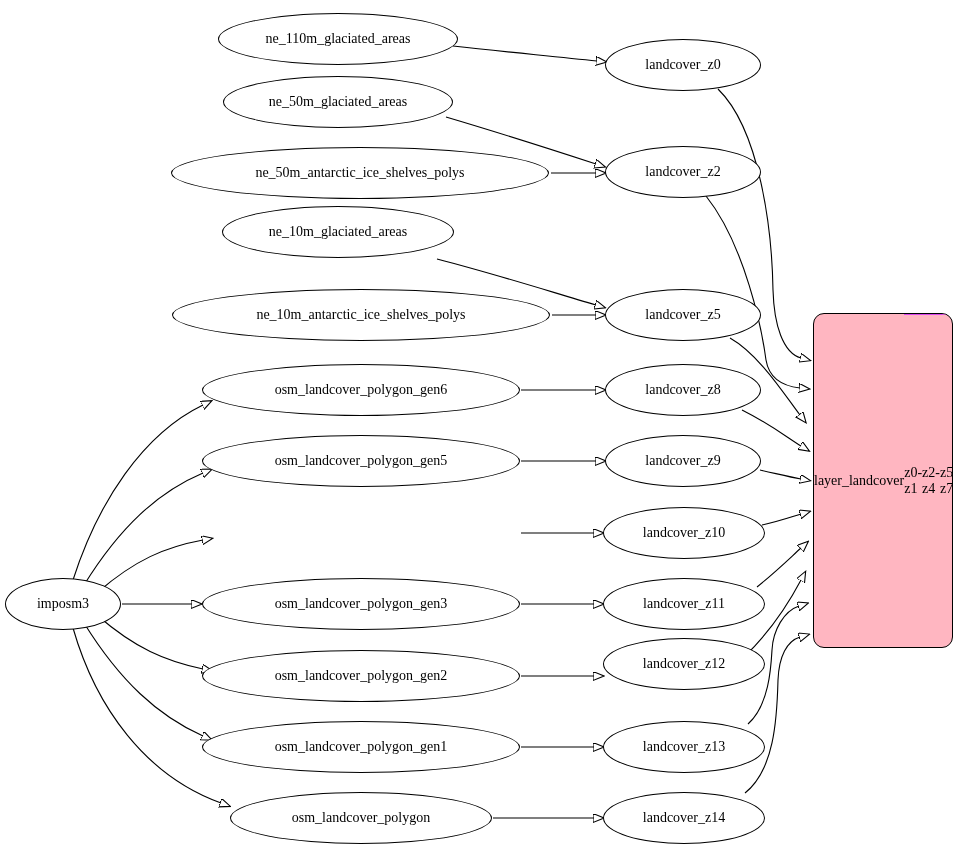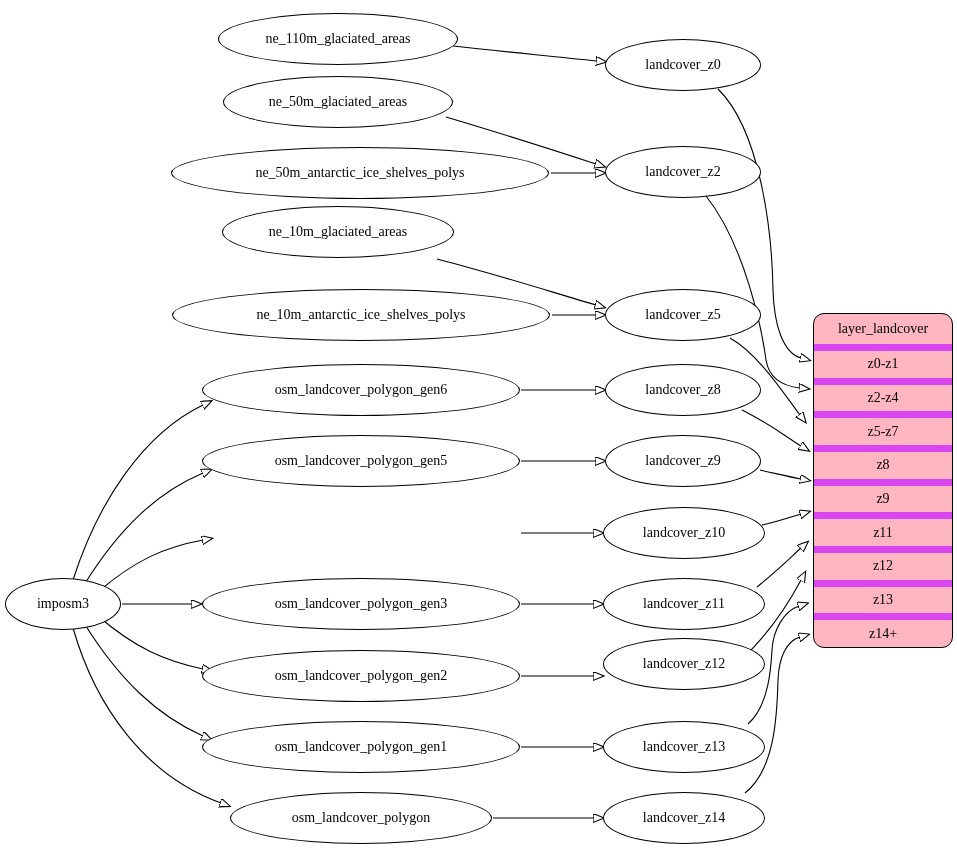--- a/index.html
+++ b/index.html
@@ -12,29 +12,29 @@
   .node{
     position:absolute;border:1px solid #000;border-radius:50%;
     background:var(--node-fill,#fff);
     display:flex;align-items:center;justify-content:center;
     font-size:14px;line-height:1;white-space:nowrap;box-sizing:border-box;
   }
   .record{
     position:absolute;left:813px;top:313px;width:140px;height:335px;
     background:var(--table-fill,#ffb6c1);
     border:1px solid #000;border-radius:11px;
-    display:flex;flex-direction:column;box-sizing:border-box;overflow:hidden;
+    display:flex;flex-direction:row;box-sizing:border-box;overflow:hidden;
   }
   .record-header{
     flex:0 0 30px;display:flex;align-items:center;justify-content:center;
     font-size:14px;
   }
   .record-row{
     flex:1 1 auto;display:flex;align-items:center;justify-content:center;
-    font-size:14px;border-top:7px solid #d946ef;
+    font-size:14px;border-top:1px solid #d946ef;
   }
 </style>
 </head>
 <body>
 
 <div class="canvas">
 
   <svg class="edges" viewBox="0 0 957 851" xmlns="http://www.w3.org/2000/svg">
     <defs>
       <marker id="arrow" markerUnits="userSpaceOnUse" markerWidth="12" markerHeight="10" refX="1" refY="4.5" orient="auto">

